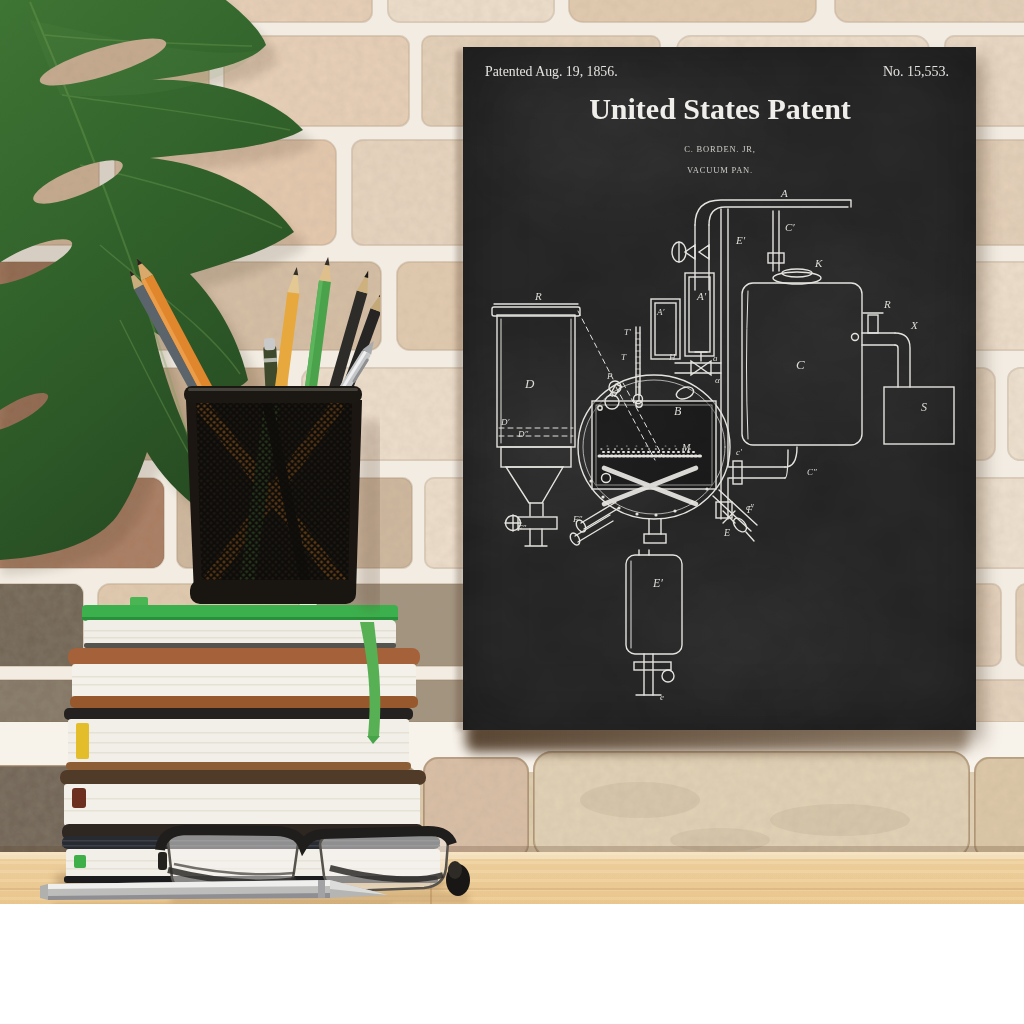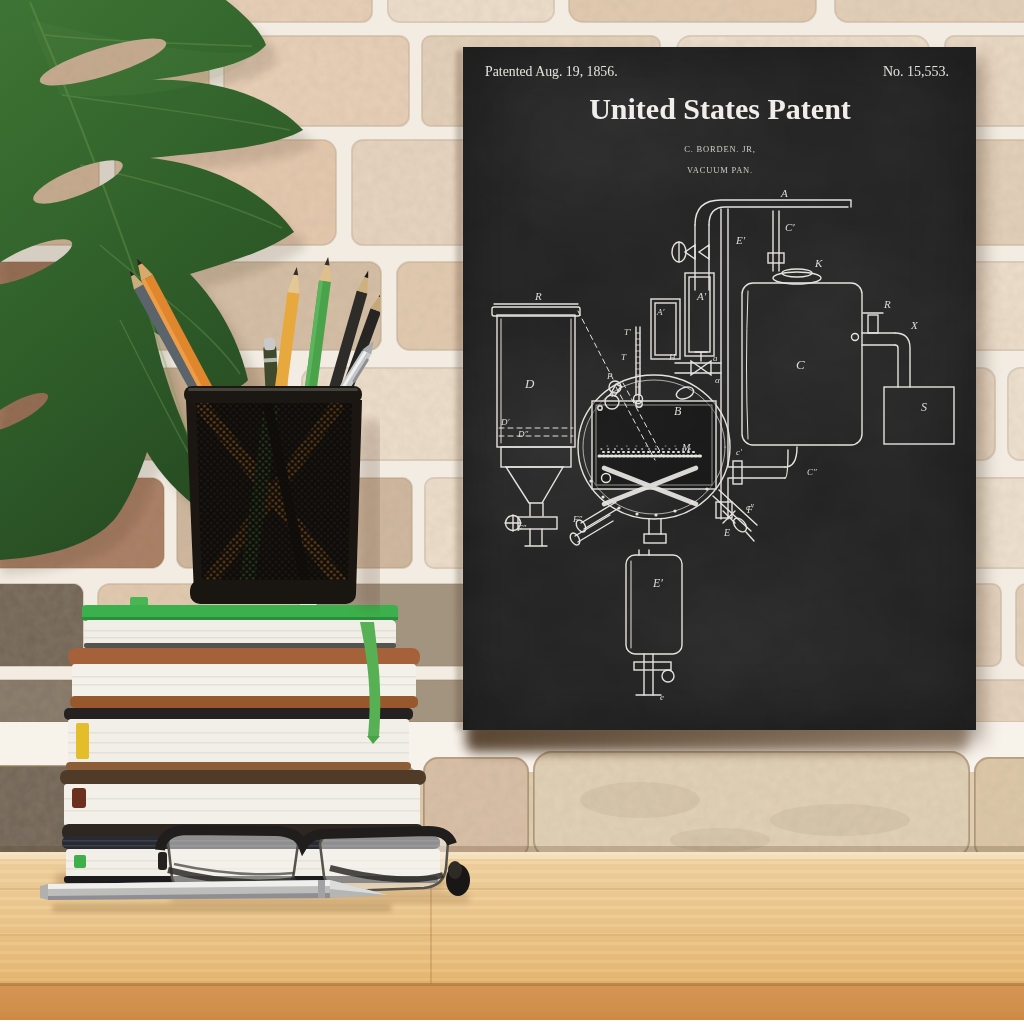--- a/index.html
+++ b/index.html
@@ -1,16 +1,16 @@
 <!DOCTYPE html>
 <html><head>
 <meta charset="utf-8">
 <style>
   html,body{margin:0;padding:0;}
-  #scene{position:relative;width:1024px;height:1020px;overflow:hidden;background:#a3a3a3;font-family:"Liberation Sans",sans-serif;}
+  #scene{position:relative;width:1024px;height:904px;overflow:hidden;background:#a3a3a3;font-family:"Liberation Sans",sans-serif;}
   .abs{position:absolute;}
 </style>
 </head>
 <body>
 <div id="scene">
 
 <svg id="wall" class="abs" style="left:0;top:0" width="1024" height="870" viewBox="0 0 1024 870">
 <defs>
 <filter id="rough" x="-5%" y="-5%" width="110%" height="110%">
 <feTurbulence type="fractalNoise" baseFrequency="0.11" numOctaves="3" seed="4" result="n"></feTurbulence>

